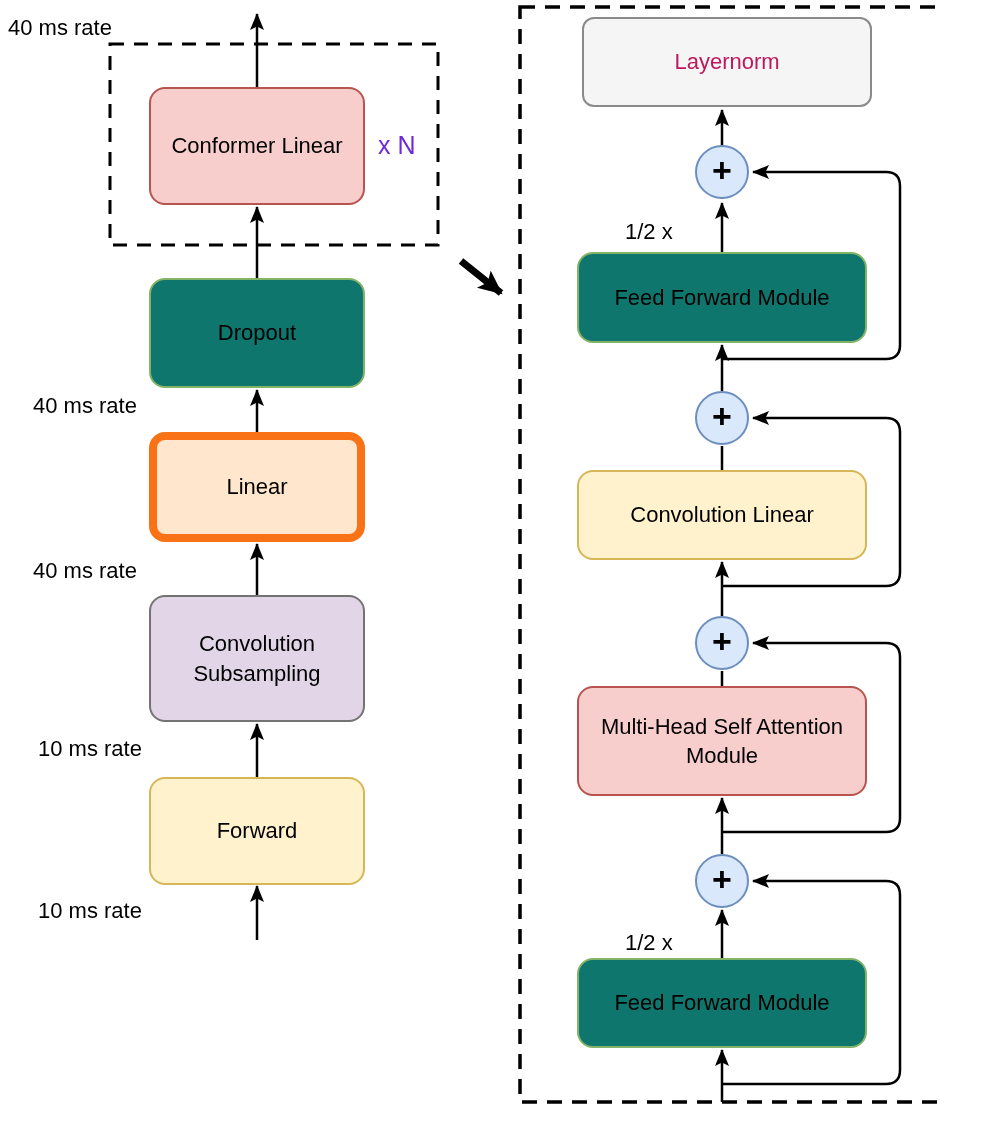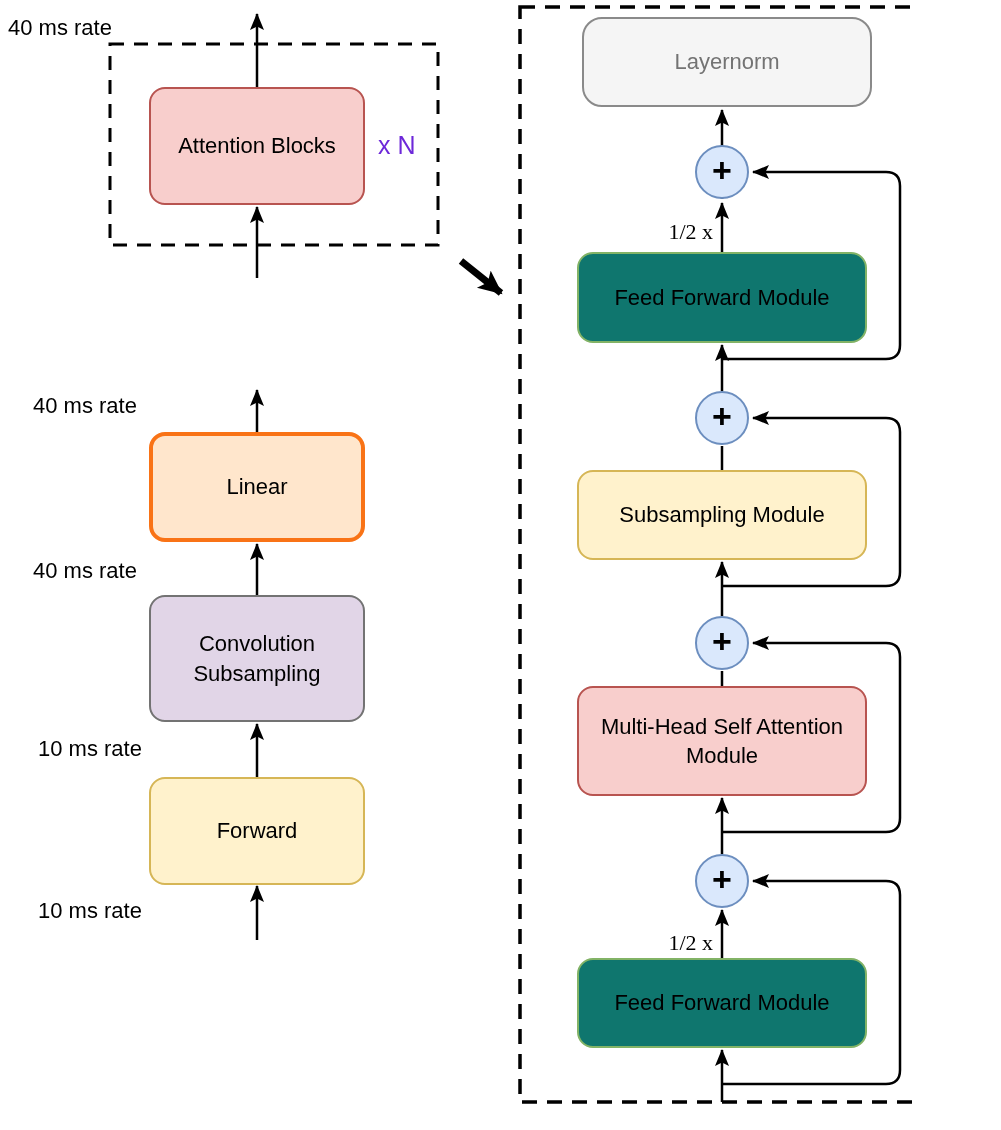--- a/index.html
+++ b/index.html
@@ -2,60 +2,59 @@
 <html><head>
 <meta charset="utf-8">
 <style>
   html,body{margin:0;padding:0;background:#ffffff;}
   #canvas{
     position:relative;
     width:920px;height:1130px;
     background:#ffffff;
     font-family:"Liberation Sans", sans-serif;
     overflow:hidden;
+    padding-left:24px;
   }
   #wires{position:absolute;left:0;top:0;z-index:1;}
   .box{
     position:absolute;
     display:flex;align-items:center;justify-content:center;
     text-align:center;
     border-radius:16px;
     font-size:22px;color:#000;
     line-height:1.32;
     z-index:2;
     box-sizing:border-box;
     padding:4px 14px;
   }
   .red    {background:#f8cecc;border:2px solid #b85450;}
   .green  {background:#0f766e;border:2px solid #82b366;}
-  .orange {background:#ffe6cc;border:4px solid #f97316;}
+  .orange {background:#ffe6cc;border:8px solid #f97316;}
   .purple {background:#e1d5e7;border:2px solid #737373;}
   .yellow {background:#fff2cc;border:2px solid #d6b656;}
-  .gray   {background:#f5f5f5;border:2px solid #8a8a8a;color:#737373;border-radius:20px;}
+  .gray   {background:#f5f5f5;border:2px solid #8a8a8a;color:#be185d;border-radius:12px;}
   .plus-circle{
     position:absolute;width:54px;height:54px;
     border-radius:50%;
     background:#dae8fc;border:2px solid #6c8ebf;
     display:flex;align-items:center;justify-content:center;
     font-size:34px;font-weight:bold;color:#000;
     z-index:3;box-sizing:border-box;
     padding-bottom:4px;
   }
   .side-label{
     position:absolute;
     font-size:22px;color:#000;
     white-space:nowrap;
     z-index:2;
   }
   .half-label{
     position:absolute;width:88px;
-    text-align:right;
     font-size:22px;color:#000;
     z-index:2;
-    font-family:Liberation Serif, serif;
   }
   .repeat-label{
     position:absolute;
     font-size:25px;color:#6d28d9;
     z-index:2;white-space:nowrap;
   }
 </style>
 </head>
 <body>
 
@@ -94,23 +93,24 @@
     <path d="M722,199 V110" stroke="#000" stroke-width="2.5" fill="none" marker-end="url(#ah)"></path>
 
     <path d="M722,1084 H886 Q900,1084 900,1070 V895 Q900,881 886,881 H753" stroke="#000" stroke-width="2.5" fill="none" marker-end="url(#ah)"></path>
     <path d="M722,832 H886 Q900,832 900,818 V657 Q900,643 886,643 H753" stroke="#000" stroke-width="2.5" fill="none" marker-end="url(#ah)"></path>
     <path d="M722,586 H886 Q900,586 900,572 V432 Q900,418 886,418 H753" stroke="#000" stroke-width="2.5" fill="none" marker-end="url(#ah)"></path>
     <path d="M722,359 H886 Q900,359 900,345 V186 Q900,172 886,172 H753" stroke="#000" stroke-width="2.5" fill="none" marker-end="url(#ah)"></path>
   </svg>
 
   <div class="side-label" style="left:8px;top:15px">40 ms rate</div>
 
-  <div class="box red" style="left:149px;top:87px;width:216px;height:118px">Attention Blocks</div>
+  <div class="box red" style="left:149px;top:87px;width:216px;height:118px">Conformer Linear</div>
   <div class="repeat-label" style="left:378px;top:131px">x N</div>
 
+  <div class="box green" style="left:149px;top:278px;width:216px;height:110px">Dropout</div>
 
   <div class="side-label" style="left:33px;top:393px">40 ms rate</div>
 
   <div class="box orange" style="left:149px;top:432px;width:216px;height:110px">Linear</div>
 
   <div class="side-label" style="left:33px;top:558px">40 ms rate</div>
 
   <div class="box purple" style="left:149px;top:595px;width:216px;height:127px">Convolution Subsampling</div>
 
   <div class="side-label" style="left:38px;top:736px">10 ms rate</div>
@@ -126,21 +126,21 @@
   </div>
 
   <div class="half-label" style="left:625px;top:219px">1/2 x</div>
 
   <div class="box green" style="left:577px;top:252px;width:290px;height:91px">Feed Forward Module</div>
 
   <div class="plus-circle" style="left:695px;top:391px">
     <span>+</span>
   </div>
 
-  <div class="box yellow" style="left:577px;top:470px;width:290px;height:90px">Subsampling Module</div>
+  <div class="box yellow" style="left:577px;top:470px;width:290px;height:90px">Convolution Linear</div>
 
   <div class="plus-circle" style="left:695px;top:616px">
     <span>+</span>
   </div>
 
   <div class="box red" style="left:577px;top:686px;width:290px;height:110px">Multi-Head Self Attention Module</div>
 
   <div class="plus-circle" style="left:695px;top:854px">
     <span>+</span>
   </div>

